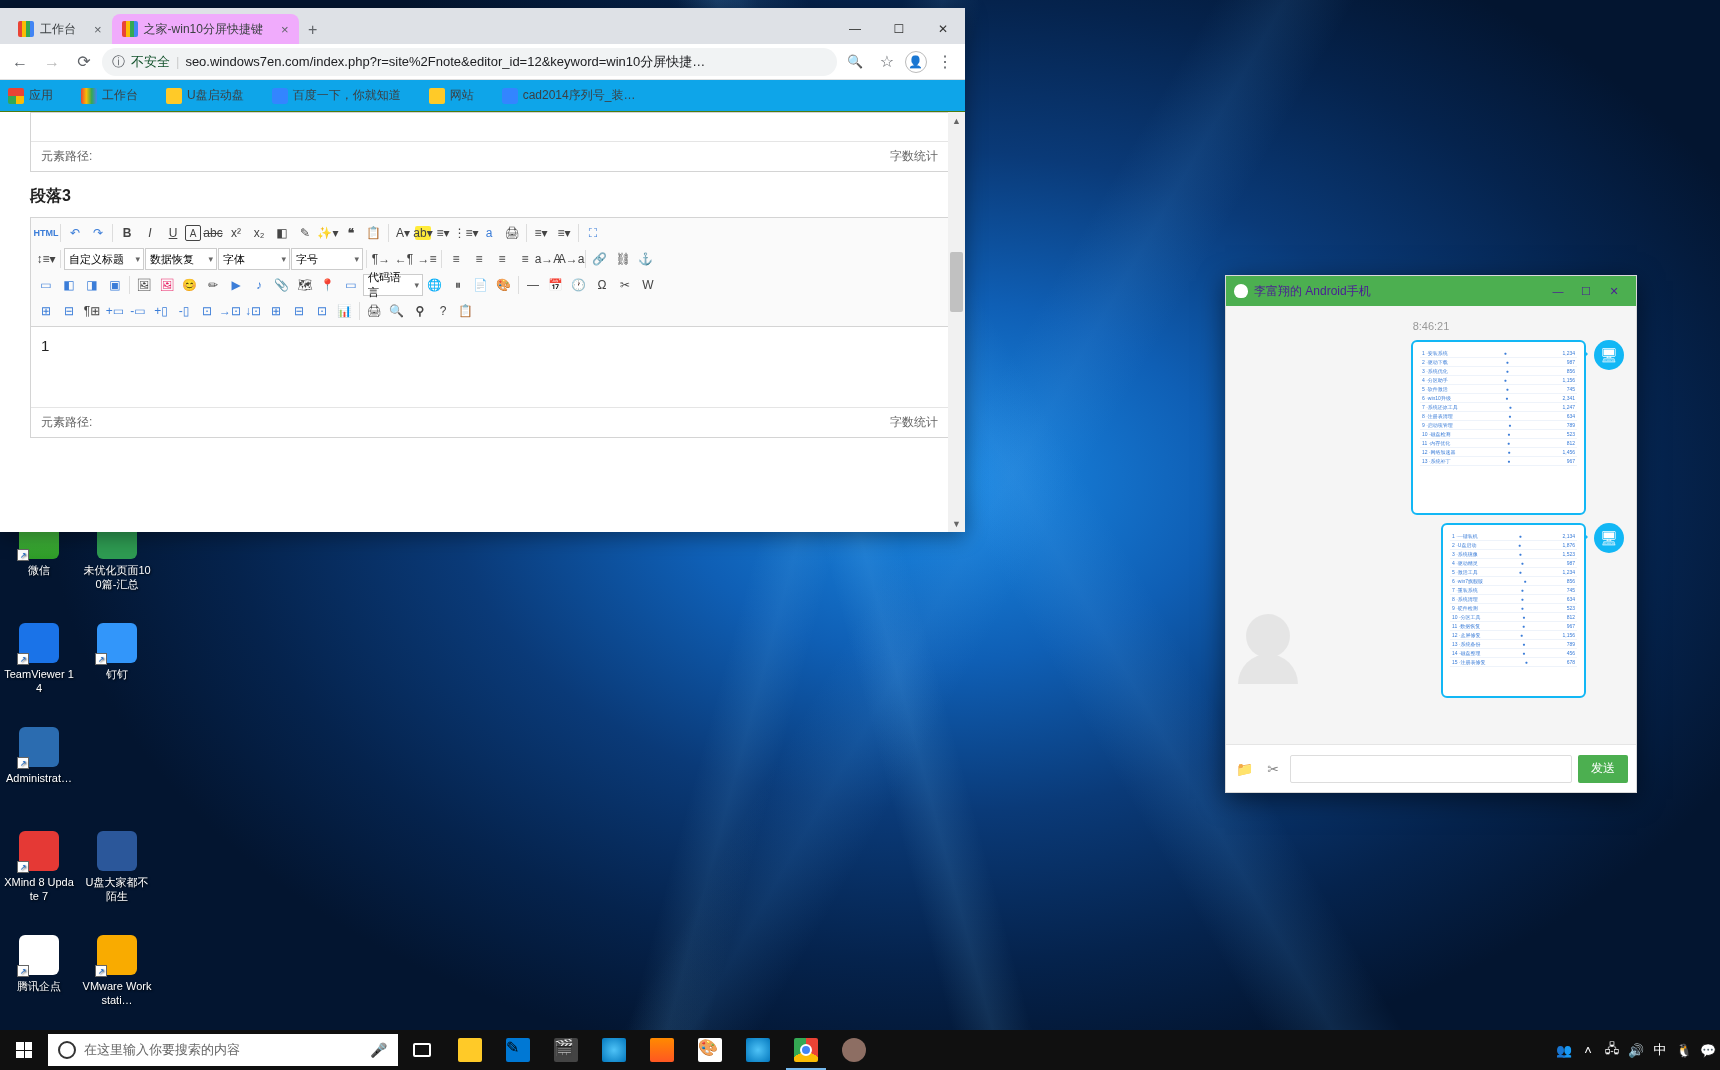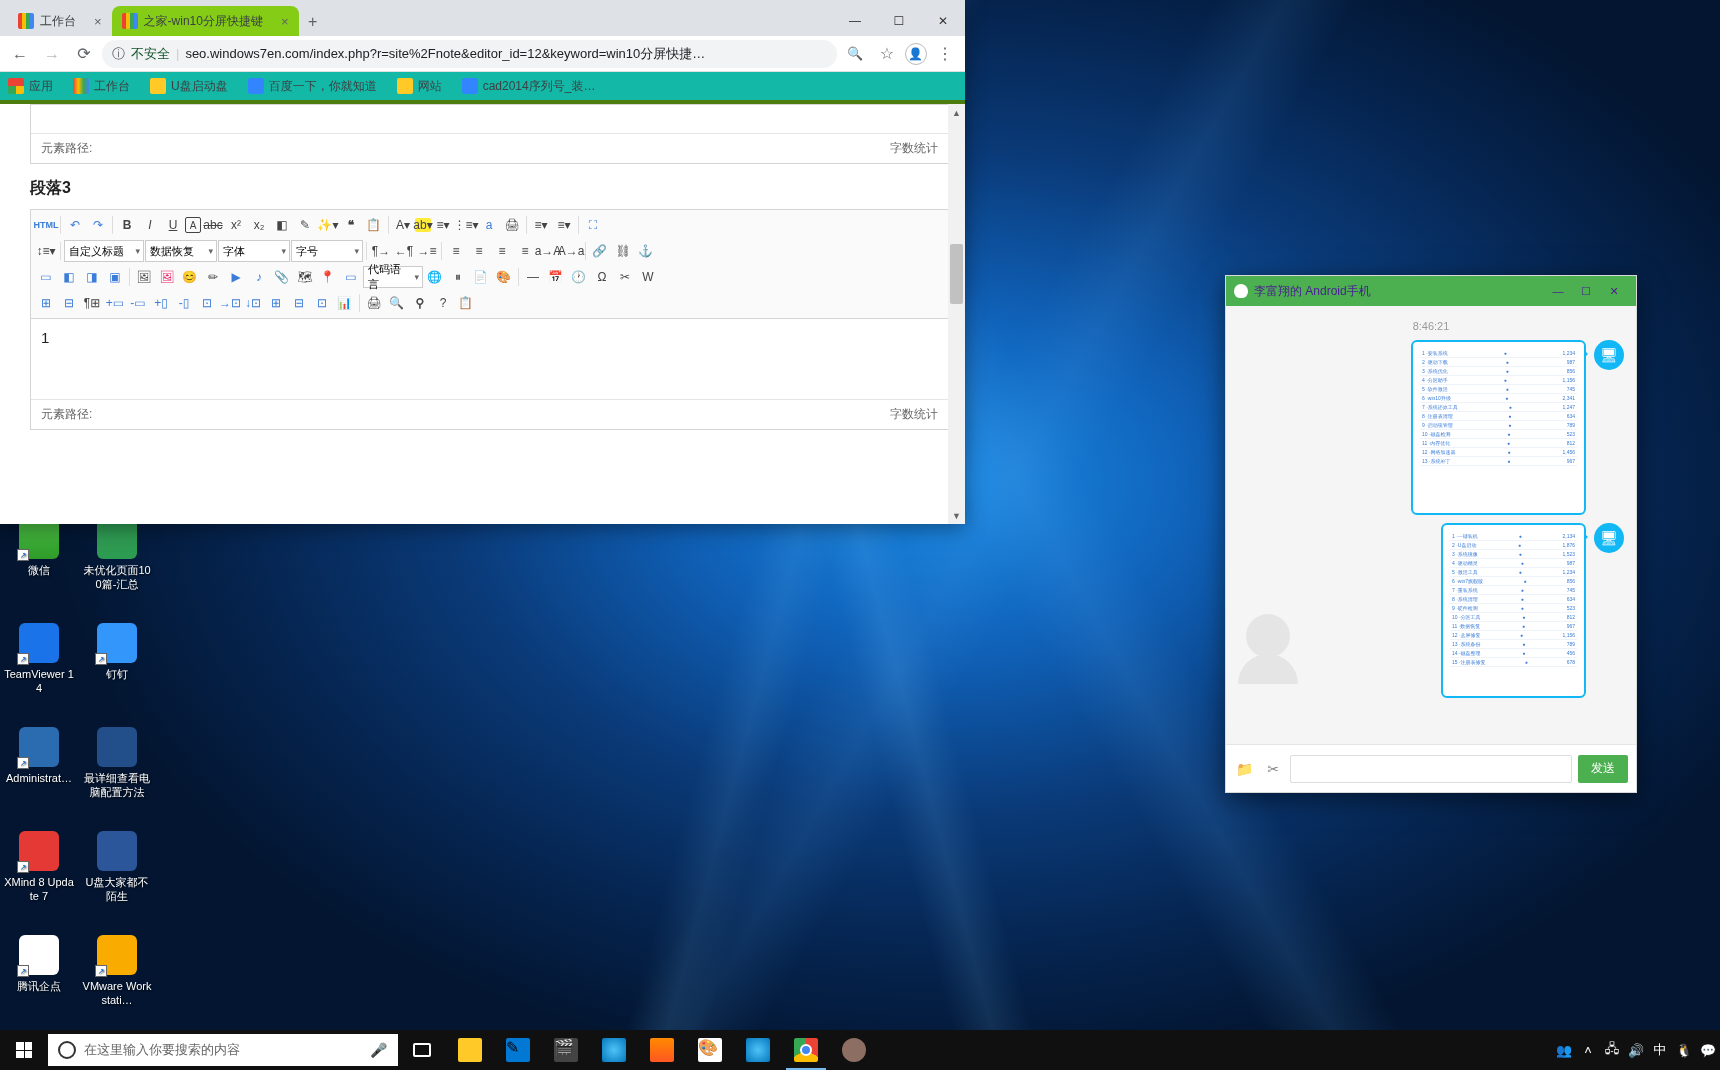--- a/index.html
+++ b/index.html
@@ -21,36 +21,36 @@
 
 
 .desktop-icons { position: absolute; top: 515px; left: 0; display: flex; flex-direction: column; }
 .icon-row { display: flex; }
 .desk-icon { width: 78px; height: 104px; display: flex; flex-direction: column; align-items: center; justify-content: flex-start; color: #fff; font-size: 11px; text-align: center; padding-top: 4px; text-shadow: 1px 1px 2px rgba(0,0,0,.8); }
 .desk-icon .ico { width: 40px; height: 40px; border-radius: 6px; margin-bottom: 4px; position: relative; }
 .desk-icon .lab { line-height: 14px; max-width: 72px; word-break: break-all; }
 .shortcut-badge { position: absolute; bottom: -2px; left: -2px; width: 12px; height: 12px; background: #fff; border: 1px solid #666; font-size: 8px; color: #1060c0; display: flex; align-items: center; justify-content: center; }
 
 
-.browser { position: absolute; top: 0; left: 0; width: 965px; height: 524px; background: #fff; display: flex; flex-direction: column; box-shadow: 0 4px 20px rgba(0,0,0,.4); }
+.browser { position: absolute; top: 8px; left: 0; width: 965px; height: 524px; background: #fff; display: flex; flex-direction: column; box-shadow: 0 4px 20px rgba(0,0,0,.4); }
 .tabstrip { height: 36px; background: #dee1e6; display: flex; align-items: flex-end; padding-left: 8px; }
 .tab { height: 30px; display: flex; align-items: center; padding: 0 10px; font-size: 12px; color: #3c4043; border-radius: 8px 8px 0 0; max-width: 240px; }
-.tab.active { background: #84cc16; }
+.tab.active { background: #f0abfc; }
 .tab .favicon { width: 16px; height: 16px; margin-right: 6px; background: linear-gradient(90deg,#ea4335 0 25%,#fbbc05 25% 50%,#34a853 50% 75%,#4285f4 75%); border-radius: 2px; flex-shrink: 0; }
 .tab .close { margin-left: 18px; font-size: 13px; color: #5f6368; cursor: pointer; }
 .newtab { width: 28px; height: 28px; display: flex; align-items: center; justify-content: center; font-size: 16px; color: #5f6368; cursor: pointer; }
 .winctrl { margin-left: auto; display: flex; }
 .winctrl div { width: 44px; height: 30px; display: flex; align-items: center; justify-content: center; font-size: 12px; color: #333; cursor: pointer; }
 .addrbar { height: 36px; background: #fff; border-bottom: 1px solid #e0e0e0; display: flex; align-items: center; padding: 0 6px; gap: 4px; }
 .navbtn { width: 28px; height: 28px; display: flex; align-items: center; justify-content: center; color: #5f6368; font-size: 16px; cursor: pointer; border-radius: 50%; }
 .navbtn.disabled { color: #bbb; }
 .urlbox { flex: 1; height: 28px; background: #f1f3f4; border-radius: 14px; display: flex; align-items: center; padding: 0 10px; font-size: 13px; color: #5f6368; gap: 6px; }
 .urlbox .insecure { color: #14532d; }
 .urlbox .urltext { color: #202124; overflow: hidden; white-space: nowrap; text-overflow: ellipsis; flex: 1; }
-.bookbar { height: 32px; background: #14b8a6; border-bottom: 4px solid #4d7c0f; display: flex; align-items: center; padding: 0 8px; gap: 20px; font-size: 12px; color: #3c4043; }
+.bookbar { height: 32px; background: #0ea5e9; border-bottom: 1px solid #4d7c0f; display: flex; align-items: center; padding: 0 8px; gap: 28px; font-size: 12px; color: #3c4043; }
 .bm { display: flex; align-items: center; gap: 5px; cursor: pointer; }
 .bm .bi { width: 16px; height: 16px; border-radius: 2px; }
 
 
 .page { flex: 1; background: #fff; overflow: hidden; position: relative; }
 .page-scroll { position: absolute; right: 0; top: 0; bottom: 0; width: 17px; background: #f1f1f1; }
 .page-scroll .thumb { position: absolute; left: 2px; right: 2px; top: 140px; height: 60px; background: #c1c1c1; border-radius: 2px; }
 .page-scroll .arr { position: absolute; left: 0; right: 0; height: 17px; display: flex; align-items: center; justify-content: center; font-size: 9px; color: #666; }
 
 .content { padding: 0 16px 0 30px; height: 100%; overflow: hidden; }
@@ -158,24 +158,20 @@
         </div>
         <div class="lab">钉钉</div>
       </div>
   </div>
   <div class="icon-row">
     <div class="desk-icon">
         <div class="ico c-admin">
           <div class="shortcut-badge">↗</div>
         </div>
         <div class="lab">Administrat…</div>
-      </div>
-    <div class="desk-icon">
-        <div class="ico c-txt"></div>
-        <div class="lab">最详细查看电脑配置方法</div>
       </div>
   </div>
   <div class="icon-row">
     <div class="desk-icon">
         <div class="ico c-xmind">
           <div class="shortcut-badge">↗</div>
         </div>
         <div class="lab">XMind 8 Update 7</div>
       </div>
     <div class="desk-icon">

